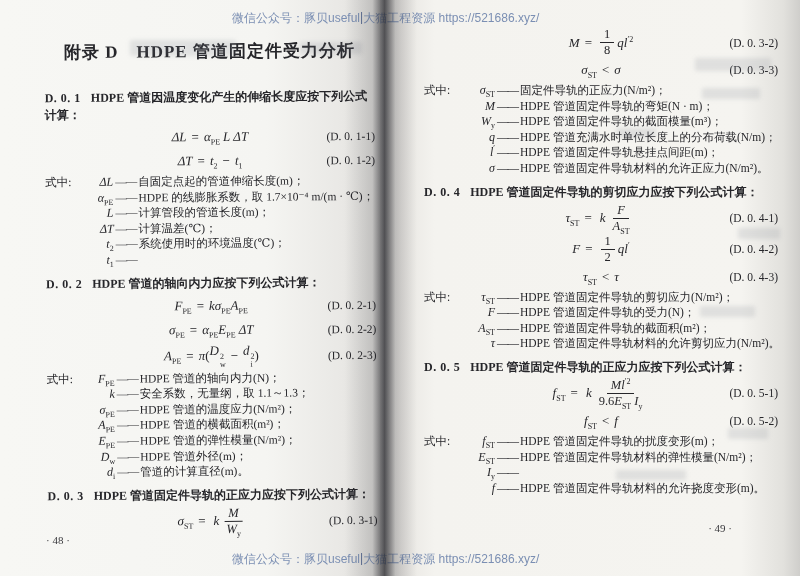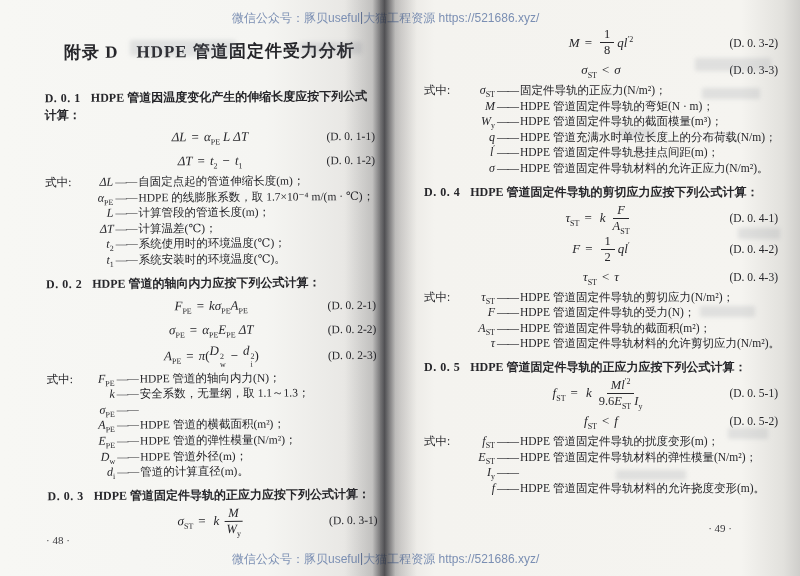--- a/index.html
+++ b/index.html
@@ -144,21 +144,20 @@
               <span class="lead"></span>
               <span class="sym"><span class="v">t<sub>2</sub></span></span>
               <span class="dash">——</span>
               <span class="desc">系统使用时的环境温度(℃)；</span>
             </div>
 
             <div class="def">
               <span class="lead"></span>
               <span class="sym"><span class="v">t<sub>1</sub></span></span>
               <span class="dash">——</span>
-              <span class="desc">系统安装时的环境温度(℃)。</span>
             </div>
           </div>
 
         <p class="sec"><b class="secnum">D. 0. 2</b><span>HDPE 管道的轴向内力应按下列公式计算：</span></p>
         <div>
 
             <div class="fl">
               <span class="feq">
               <span class="v">F<sub>PE</sub></span>
               <span class="op">=</span>
@@ -213,20 +212,21 @@
               <span class="lead"></span>
               <span class="sym"><span class="v">k</span></span>
               <span class="dash">——</span>
               <span class="desc">安全系数，无量纲，取 1.1～1.3；</span>
             </div>
 
             <div class="def">
               <span class="lead"></span>
               <span class="sym"><span class="v">σ<sub>PE</sub></span></span>
               <span class="dash">——</span>
+              <span class="desc">HDPE 管道的温度应力(N/m²)；</span>
             </div>
 
             <div class="def">
               <span class="lead"></span>
               <span class="sym"><span class="v">A<sub>PE</sub></span></span>
               <span class="dash">——</span>
               <span class="desc">HDPE 管道的横截面积(m²)；</span>
             </div>
 
             <div class="def">

